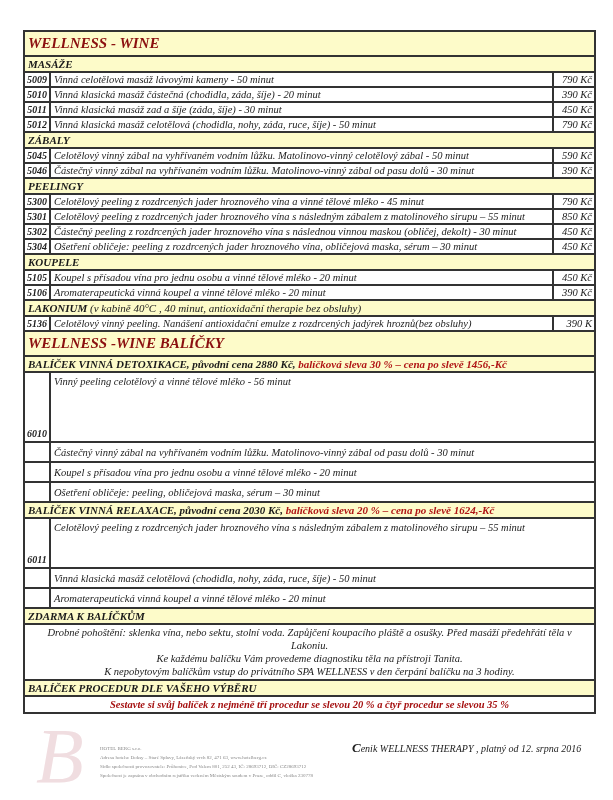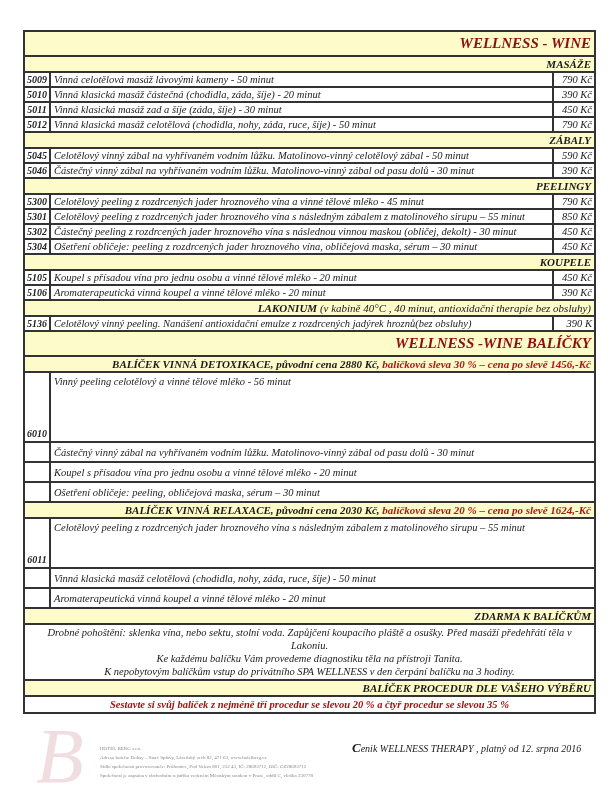--- a/index.html
+++ b/index.html
@@ -3,23 +3,23 @@
 <meta charset="utf-8">
 <style>
   html, body { margin: 0; padding: 0; }
   body {
     width: 613px; height: 800px; background: #ffffff; position: relative; overflow: hidden;
     font-family: "Liberation Serif", "DejaVu Serif", serif; font-style: italic; color: #222;
   }
   .sheet { position: absolute; left: 23px; top: 30px; width: 573px; }
   table.menu { border-collapse: collapse; width: 573px; table-layout: fixed; }
   table.menu td { border: 2px solid #333; padding: 0 3px; font-size: 10.5px; line-height: 13px; vertical-align: middle; }
-  .hdr { background: #fdfbc9; text-align: right; font-weight: bold; }
+  .hdr { background: #fdfbc9; text-align: left; font-weight: bold; }
   .title { color: #8b1010; font-size: 15px !important; height: 23px; }
-  .sec { height: 14px; font-size: 11px !important; color: #1a1a1a; border-radius: 7px; }
+  .sec { height: 14px; font-size: 11px !important; color: #1a1a1a; }
   .code { width: 24px; font-weight: bold; font-size: 10px !important; padding: 0 1px !important; text-align: center; }
   .price { width: 38px; text-align: right; padding-right: 2px !important; }
   .item td { height: 13px; }
   .pkg-row td { height: 17px; }
   .pkg-tall td.desc { height: 66px; vertical-align: top; padding-top: 2px; }
   .pkg-tall2 td.desc { height: 46px; vertical-align: top; padding-top: 2px; }
   .pkg-code { vertical-align: bottom !important; padding-bottom: 1px !important; }
   .red { color: #b01515; }
   .sub-note { font-weight: normal; }
   .notes { text-align: center; font-size: 10.5px; line-height: 13.5px; padding: 1px 16px !important; }

